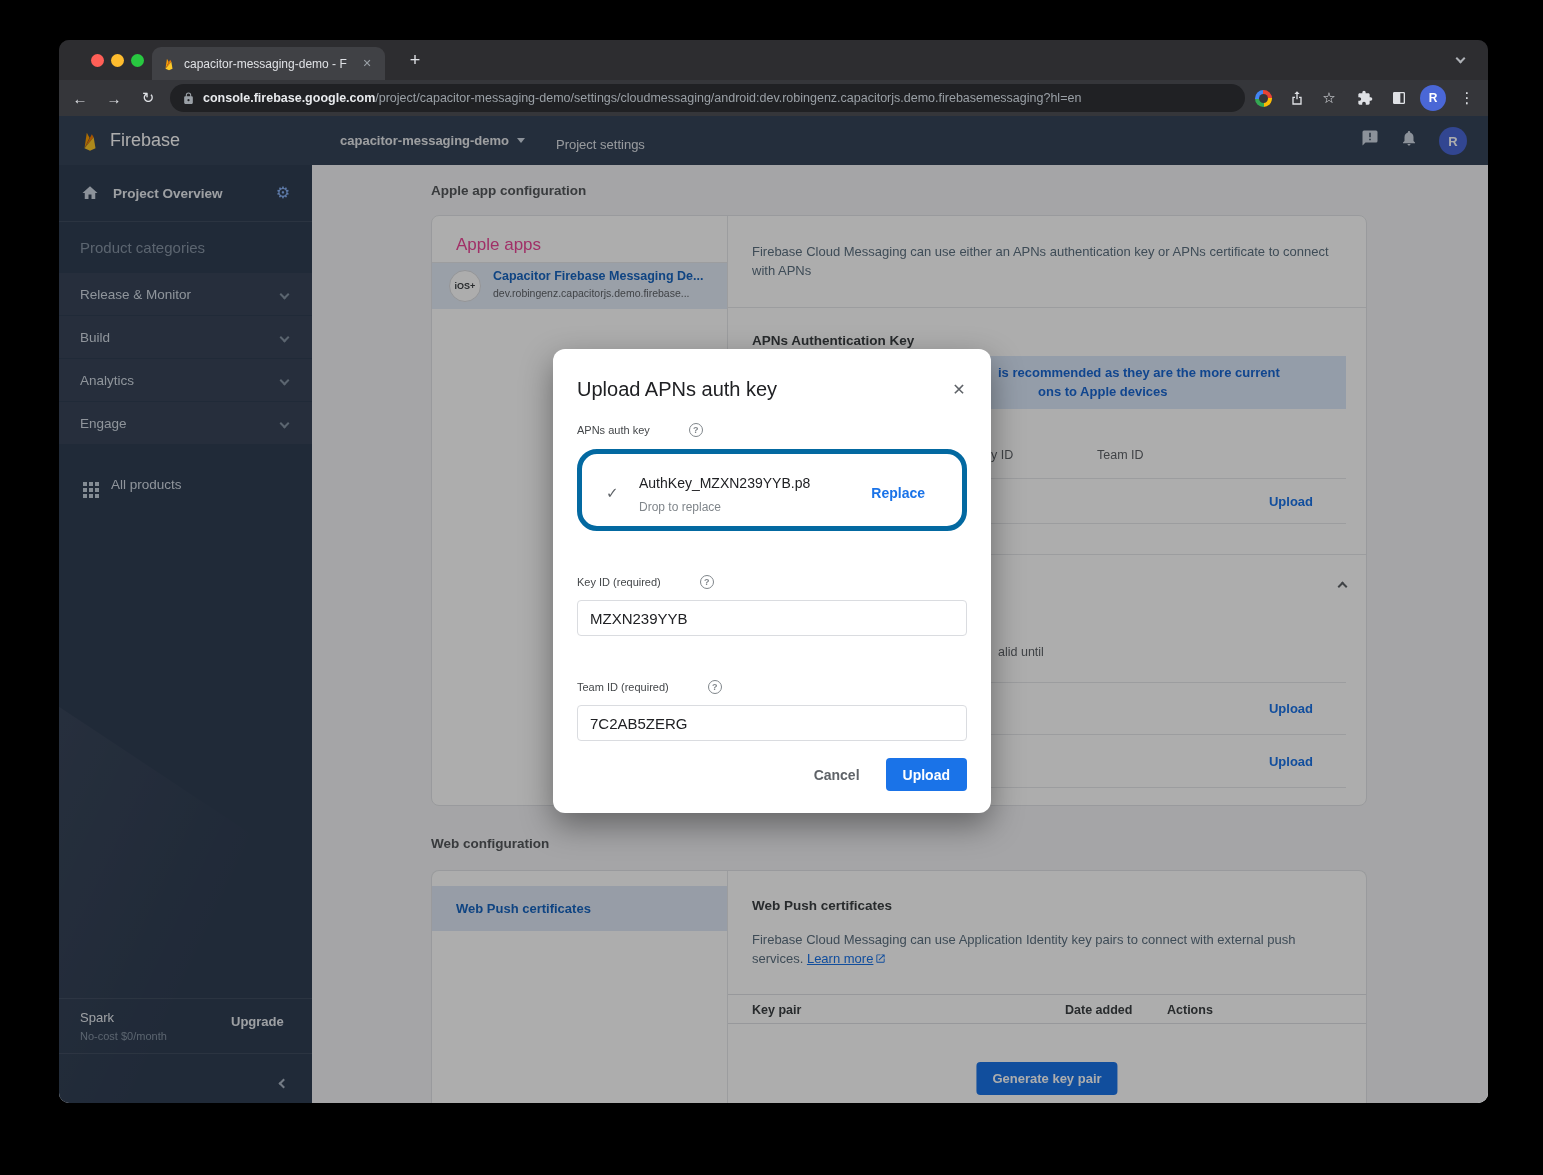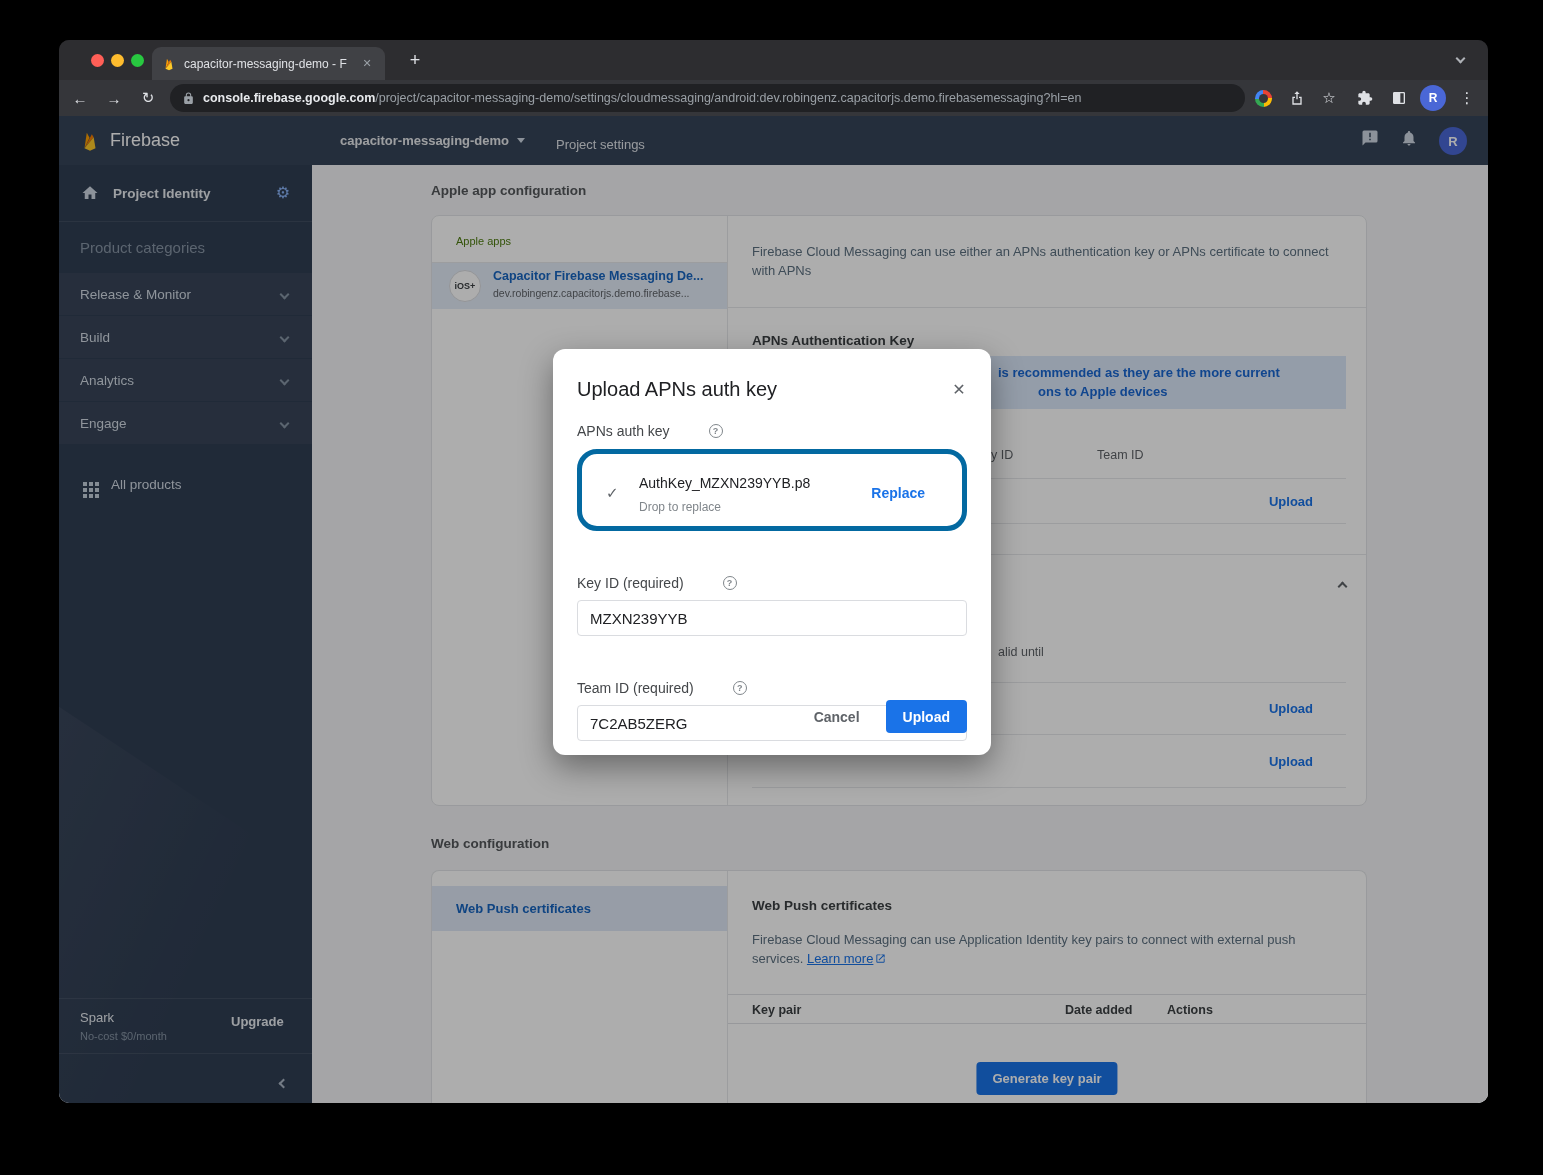--- a/index.html
+++ b/index.html
@@ -87,21 +87,21 @@
   
   .content { flex:1; position:relative; background:#f3f4f6; overflow:hidden; }
   .sec-h { position:absolute; left:119px; font-size:13.5px; font-weight:700; color:#54575b; }
   .h-apple { top:18px; }
   .h-web { top:671px; }
   .card { position:absolute; left:119px; width:936px; background:#fff; border:1px solid #e2e4e7; border-radius:8px; }
   .apple-card { top:50px; height:591px; }
   .web-card { top:705px; height:233px; border-radius:8px 8px 0 0; border-bottom:none; }
   .panel-left { position:absolute; top:0; left:0; bottom:0; width:296px; border-right:1px solid #e6e8ea; }
   .panel-right { position:absolute; top:0; left:296px; right:0; bottom:0; }
-  .ac-left-title { position:absolute; top:19px; left:24px; font-size:11px; color:#4d7c0f; }
+  .ac-left-title { position:absolute; top:19px; left:24px; font-size:17px; color:#ec4899; }
   .ac-left-div { position:absolute; top:46px; left:0; right:0; border-top:1px solid #e6e8ea; }
   .app-row { position:absolute; top:47px; left:0; right:0; height:46px; background:#e4ecf8; }
   .app-icon { position:absolute; top:7px; left:17px; width:32px; height:32px; border-radius:50%; background:#fff; border:1px solid #dadce0; display:flex; align-items:center; justify-content:center; font-size:9px; font-weight:700; color:#3c4043; }
   .app-name { position:absolute; top:6px; left:61px; font-size:12.5px; font-weight:700; color:#1765c0; white-space:nowrap; }
   .app-id { position:absolute; top:24px; left:61px; font-size:10.5px; color:#5f6368; white-space:nowrap; }
   .fcm-desc { position:absolute; top:26px; left:24px; width:588px; font-size:13px; line-height:19px; color:#5c7080; }
   .ac-div1 { position:absolute; top:91px; left:0; right:0; border-top:1px solid #e6e8ea; }
   .apns-title { position:absolute; top:117px; left:24px; font-size:13.5px; font-weight:700; color:#3c4043; }
   .notice { position:absolute; top:140px; left:24px; width:594px; height:53px; background:#dbe7fa; }
   .notice span { position:absolute; font-size:13px; font-weight:600; color:#1967d2; white-space:nowrap; }
@@ -124,25 +124,25 @@
   .web-desc { position:absolute; top:59px; left:24px; width:566px; font-size:13px; line-height:19px; color:#5c7080; }
   .learn-more { color:#1a73e8; text-decoration:underline; }
   .ext-link-icon { display:inline-block; vertical-align:-1px; margin-left:2px; }
   .web-table-hdr { position:absolute; top:123px; left:0; right:0; height:30px; border-top:1px solid #dfe1e5; border-bottom:1px solid #dfe1e5; }
   .th { position:absolute; top:8px; font-size:12.5px; font-weight:700; color:#3c4043; }
   .th-keypair { left:24px; } .th-date { left:337px; } .th-actions { left:439px; }
   .gen-btn { position:absolute; top:191px; left:50%; transform:translateX(-50%); height:33px; padding:0 16px; background:#1a73e8; color:#fff; font-size:13px; font-weight:600; border:none; border-radius:4px; display:flex; align-items:center; white-space:nowrap; }
 
   
   .scrim { position:absolute; inset:0; background:rgba(0,0,0,0.32); z-index:5; }
-  .modal { position:absolute; left:494px; top:233px; width:438px; height:406px; background:#fff; border-radius:12px; box-shadow:0 12px 32px rgba(0,0,0,0.4); z-index:10; }
+  .modal { position:absolute; left:494px; top:233px; width:438px; height:464px; background:#fff; border-radius:12px; box-shadow:0 12px 32px rgba(0,0,0,0.4); z-index:10; }
   .modal-title { position:absolute; top:29px; left:24px; font-size:20px; font-weight:500; color:#202124; }
   .modal-close { position:absolute; top:28px; right:20px; width:24px; height:24px; color:#5f6368; font-size:16px; display:flex; align-items:center; justify-content:center; }
   .modal-close::before { content:"✕"; }
-  .field-label { position:absolute; left:24px; font-size:14px; color:#44474a; display:flex; align-items:center;gap:32px; }
+  .field-label { position:absolute; left:24px; font-size:11px; color:#44474a; display:flex; align-items:center;gap:32px; }
   .help-icon { width:14px; height:14px; border:1.4px solid #80868b; border-radius:50%; color:#80868b; font-size:9px; font-weight:700; display:inline-flex; align-items:center; justify-content:center; margin-left:7px; }
   .help-icon::after { content:"?"; }
   .fl1 { top:74px; } .fl2 { top:226px; } .fl3 { top:331px; }
   .filebox { position:absolute; top:100px; left:24px; width:390px; height:82px; border:5px solid #0369a1; border-radius:20px; }
   .check-icon { position:absolute; top:30px; left:24px; color:#5f6368; font-size:15px; }
   .check-icon::before { content:"✓"; }
   .file-name { position:absolute; top:21px; left:57px; font-size:14px; color:#202124; }
   .file-hint { position:absolute; top:46px; left:57px; font-size:12px; color:#80868b; }
   .replace-btn { position:absolute; top:31px; right:37px; font-size:14px; font-weight:600; color:#1a73e8; }
   .m-input { position:absolute; left:24px; width:390px; height:36px; border:1px solid #dadce0; border-radius:4px; padding:0 12px; font-size:15px; color:#202124; font-family:inherit; background:#fff; outline:none; }
@@ -234,21 +234,21 @@
     </div>
 
     <div class="fb-body">
 
       <div class="sidebar">
         <div class="sb-mark"></div>
         <div class="so-row">
           <svg width="18" height="18" viewBox="0 0 24 24">
               <path fill="#cfd8e3" d="M10 20v-6h4v6h5v-8h3L12 3 2 12h3v8z"></path>
             </svg>
-          <span class="so-label">Project Identity</span>
+          <span class="so-label">Project Overview</span>
           <span class="so-gear"></span>
         </div>
         <div class="sb-divider sb-div1"></div>
         <div class="sb-section">Product categories</div>
         <div class="sb-items">
           <div class="sb-item">
             <span class="sb-item-label">Release &amp; Monitor</span>
             <span class="chv down"></span>
           </div>
           <div class="sb-item">

